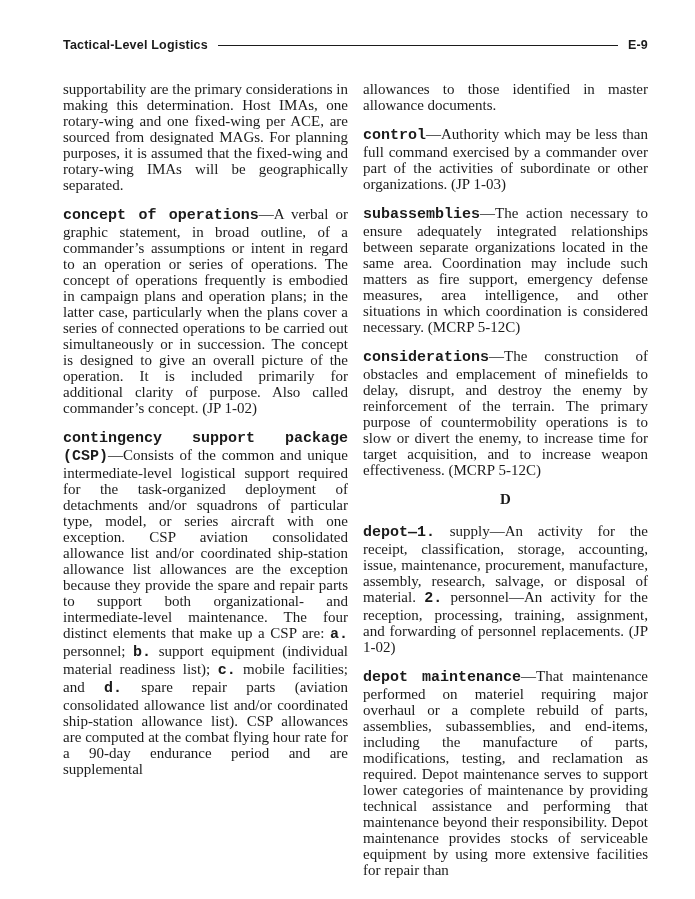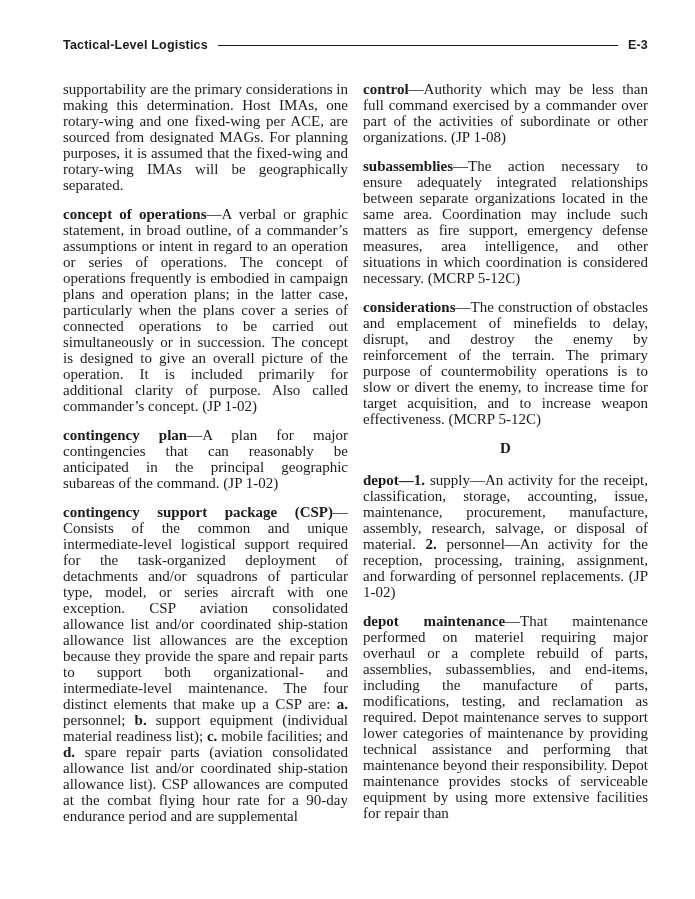--- a/index.html
+++ b/index.html
@@ -36,45 +36,45 @@
     display: flex;
     gap: 15px;
   }
   .col {
     width: 285px;
     font-size: 15px;
     line-height: 16px;
     text-align: justify;
   }
   .para { margin: 0 0 13px 0; }
-  .term { font-weight: bold; }
+  .term { font-weight: bold; font-family: Liberation Mono, monospace; }
   .section-heading {
     text-align: center;
     font-weight: bold;
     margin: 3px 0 16px 0;
   }
 </style>
 </head>
 <body>
 
 <div class="page">
   <header class="page-header">
     <span>Tactical-Level Logistics</span>
     <span class="header-rule"></span>
-    <span>E-3</span>
+    <span>E-9</span>
   </header>
   <main class="columns">
     <section class="col" id="col-left">
         <p class="para"><span>supportability are the primary considerations in making this determination. Host IMAs, one rotary-wing and one fixed-wing per ACE, are sourced from designated MAGs. For planning purposes, it is assumed that the fixed-wing and rotary-wing IMAs will be geographically separated.</span></p>
         <p class="para"><span class="term">concept of operations</span><span>—A verbal or graphic statement, in broad outline, of a commander’s assumptions or intent in regard to an operation or series of operations. The concept of operations frequently is embodied in campaign plans and operation plans; in the latter case, particularly when the plans cover a series of connected operations to be carried out simultaneously or in succession. The concept is designed to give an overall picture of the operation. It is included primarily for additional clarity of purpose. Also called commander’s concept. (JP 1-02)</span></p>
-        <p class="para"><span class="term">contingency plan</span><span>—A plan for major contingencies that can reasonably be anticipated in the principal geographic subareas of the command. (JP 1-02)</span></p>
         <p class="para"><span class="term">contingency support package (CSP)</span><span>—Consists of the common and unique intermediate-level logistical support required for the task-organized deployment of detachments and/or squadrons of particular type, model, or series aircraft with one exception. CSP aviation consolidated allowance list and/or coordinated ship-station allowance list allowances are the exception because they provide the spare and repair parts to support both organizational- and intermediate-level maintenance. The four distinct elements that make up a CSP are: </span><span class="term">a.</span><span> personnel; </span><span class="term">b.</span><span> support equipment (individual material readiness list); </span><span class="term">c.</span><span> mobile facilities; and </span><span class="term">d.</span><span> spare repair parts (aviation consolidated allowance list and/or coordinated ship-station allowance list). CSP allowances are computed at the combat flying hour rate for a 90-day endurance period and are supplemental</span></p>
       </section>
     <section class="col" id="col-right">
-        <p class="para"><span class="term">control</span><span>—Authority which may be less than full command exercised by a commander over part of the activities of subordinate or other organizations. (JP 1-08)</span></p>
+        <p class="para"><span>allowances to those identified in master allowance documents.</span></p>
+        <p class="para"><span class="term">control</span><span>—Authority which may be less than full command exercised by a commander over part of the activities of subordinate or other organizations. (JP 1-03)</span></p>
         <p class="para"><span class="term">subassemblies</span><span>—The action necessary to ensure adequately integrated relationships between separate organizations located in the same area. Coordination may include such matters as fire support, emergency defense measures, area intelligence, and other situations in which coordination is considered necessary. (MCRP 5-12C)</span></p>
         <p class="para"><span class="term">considerations</span><span>—The construction of obstacles and emplacement of minefields to delay, disrupt, and destroy the enemy by reinforcement of the terrain. The primary purpose of countermobility operations is to slow or divert the enemy, to increase time for target acquisition, and to increase weapon effectiveness. (MCRP 5-12C)</span></p>
         <div class="section-heading">D</div>
         <p class="para"><span class="term">depot—1.</span><span> supply—An activity for the receipt, classification, storage, accounting, issue, maintenance, procurement, manufacture, assembly, research, salvage, or disposal of material. </span><span class="term">2.</span><span> personnel—An activity for the reception, processing, training, assignment, and forwarding of personnel replacements. (JP 1-02)</span></p>
         <p class="para"><span class="term">depot maintenance</span><span>—That maintenance performed on materiel requiring major overhaul or a complete rebuild of parts, assemblies, subassemblies, and end-items, including the manufacture of parts, modifications, testing, and reclamation as required. Depot maintenance serves to support lower categories of maintenance by providing technical assistance and performing that maintenance beyond their responsibility. Depot maintenance provides stocks of serviceable equipment by using more extensive facilities for repair than</span></p>
       </section>
   </main>
 </div>
 
 </body></html>

